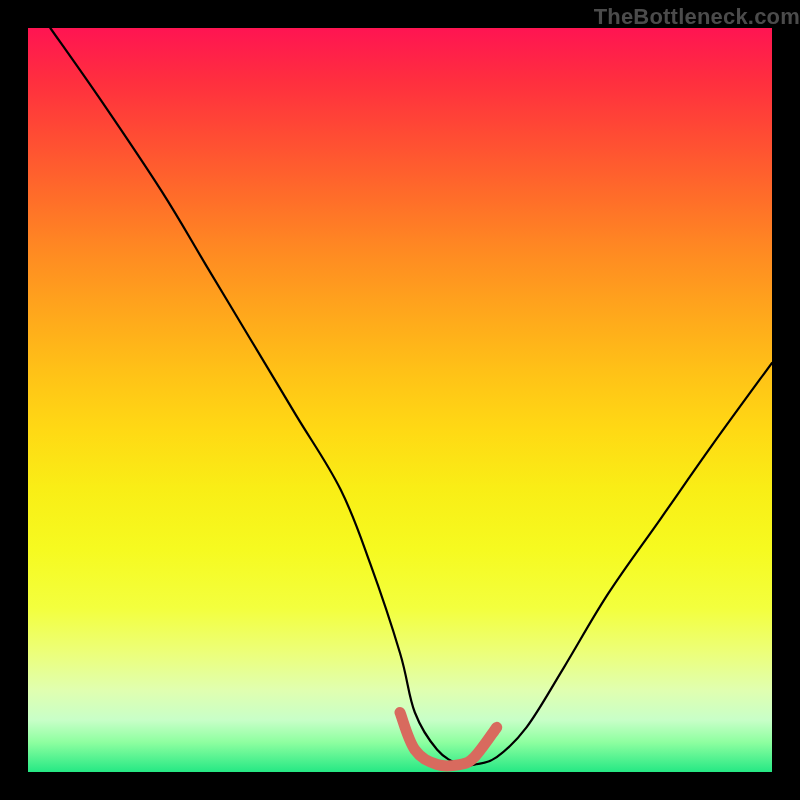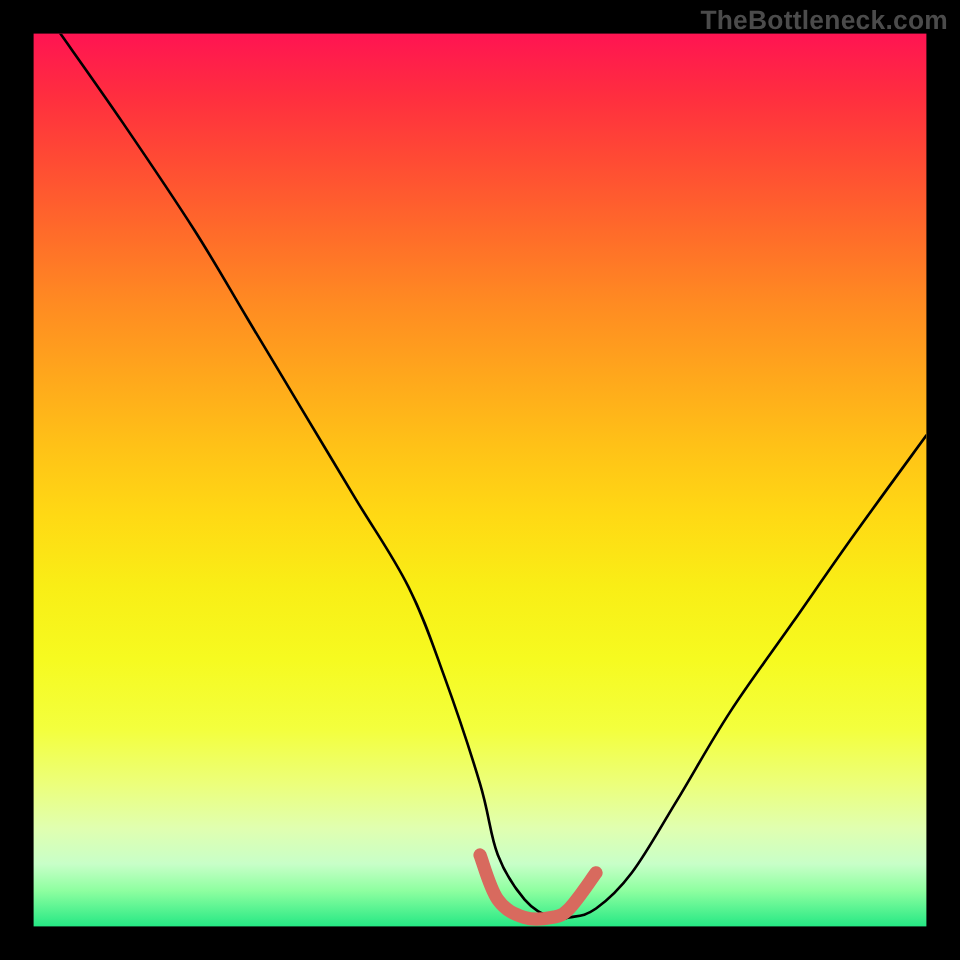--- a/index.html
+++ b/index.html
@@ -13,21 +13,21 @@
   }
   .frame {
     position: relative;
     width: 800px;
     height: 800px;
     background: #000;
   }
   .watermark {
     position: absolute;
     top: 4px;
-    right: 10px;
+    right: 0;
     color: #4b4b4b;
     font-size: 22px;
     font-weight: 600;
     letter-spacing: 0.2px;
     z-index: 10;
   }
   .plot-area {
     position: absolute;
     left: 28px;
     top: 28px;

